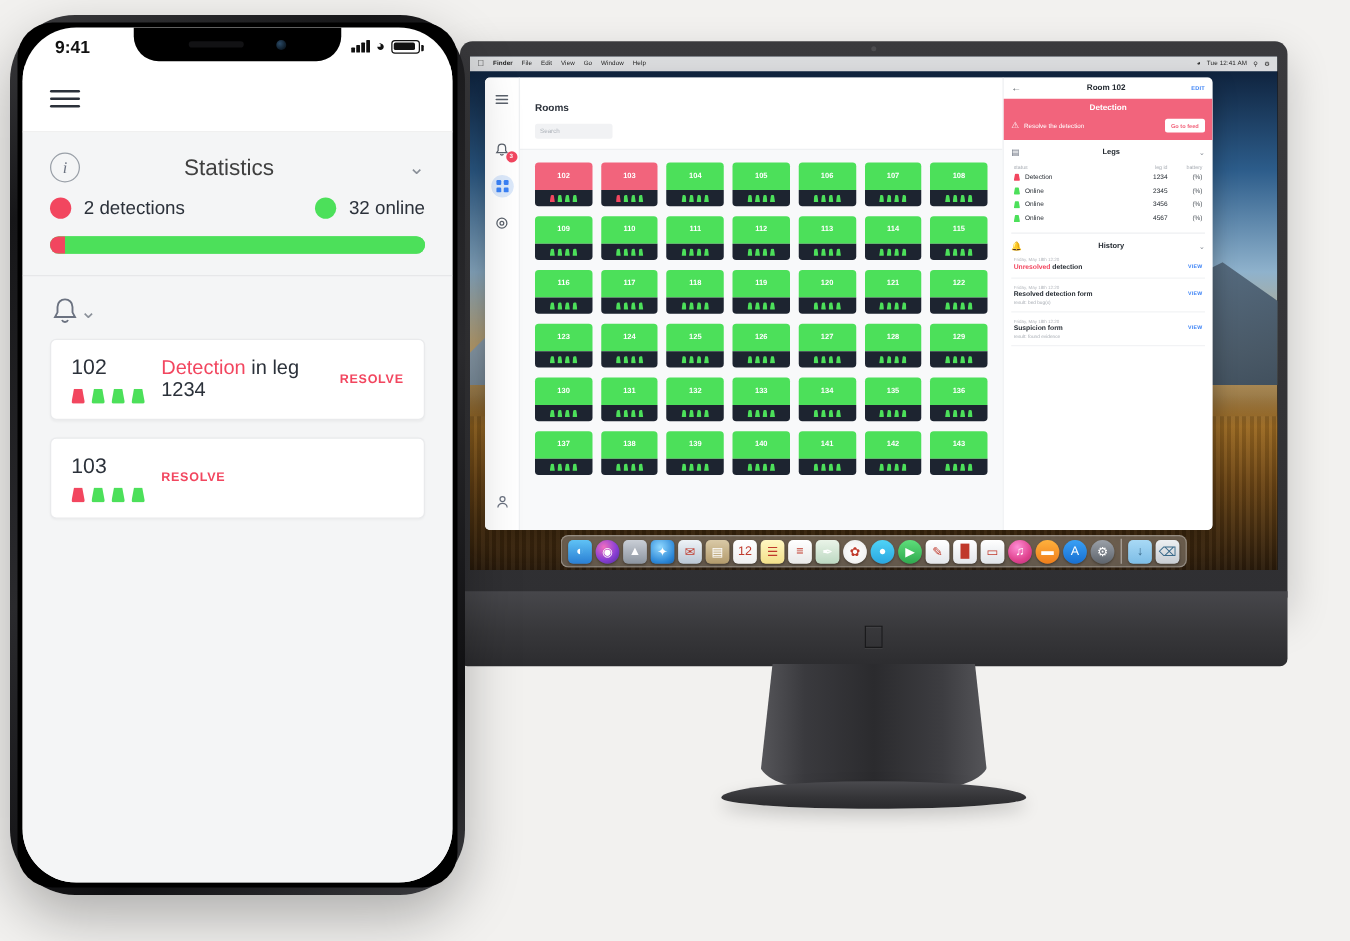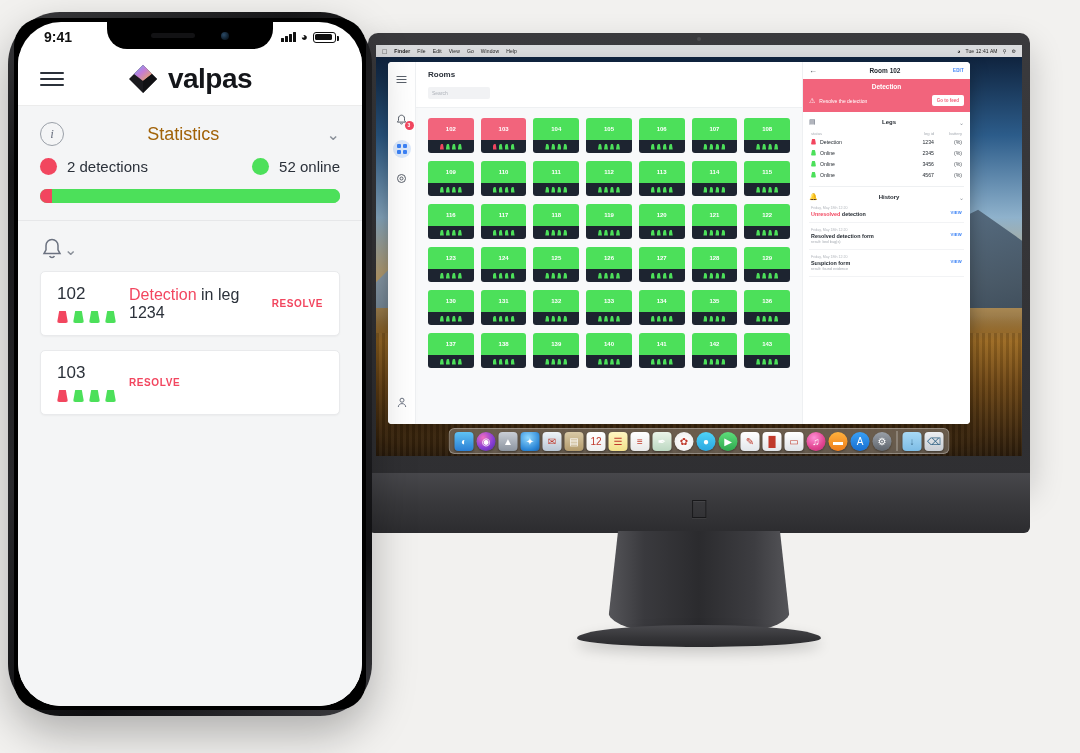--- a/index.html
+++ b/index.html
@@ -114,21 +114,21 @@
   .rail-ico svg { display:block; }
   .rail-ico.active { background:#dce9fb; border-radius:50%; width:18px; height:18px; color:#3b82f6; }
   .rail-badge {
     position:absolute; right:-5px; bottom:-3px; width:9px; height:9px; border-radius:50%;
     background:#f2465f; color:#fff; font-size:5px; line-height:9px; text-align:center; font-weight:bold;
   }
   .rail-bottom { position:absolute; bottom:12px; left:50%; transform:translateX(-50%); color:#6b7280; }
 
   .app-main { flex:1; display:flex; min-width:0; }
   .rooms-pane { flex:1; background:#fff; display:flex; flex-direction:column; min-width:0; }
-  .rooms-head { padding:8px 12px 0 12px; }
+  .rooms-head { padding:20px 12px 0 12px; }
   .rooms-title { font-size:8px; color:#2b313a; font-weight:bold; }
   .rooms-search {
     margin-top:8px; width:62px; height:12px; background:#f1f2f4; border-radius:2px;
     font-size:5px; color:#aeb3ba; display:flex; align-items:center; padding:0 4px;
   }
   .rooms-divider { margin-top:8px; height:1px; background:#eef0f2; }
   .rooms-grid {
     padding:10px 12px; display:grid; grid-template-columns: repeat(7, 1fr);
     gap:8px 7px; background:#f8f9fa; flex:1; align-content:start;
   }
@@ -237,21 +237,21 @@
   .brand-text { font-size:28px; font-weight:bold; color:#14161a; letter-spacing:-.5px; }
 
   .ph-body { flex:1; background:#f4f5f6; overflow:hidden; }
   .ph-sec-head { display:flex; align-items:center; padding:16px 22px 10px 22px; }
   .circ-i {
     width:24px; height:24px; border-radius:50%; border:1.6px solid #9aa0a8; color:#6b7280;
     font-size:13px; font-style:italic; display:flex; align-items:center; justify-content:center;
     font-family:"Liberation Serif", serif;
   }
   .bell-ico { width:24px; color:#6b7280; display:flex; align-items:center; justify-content:center; }
-  .ph-sec-title { flex:1; text-align:center; font-size:18px; color:#a16207; margin-left:-24px; }
+  .ph-sec-title { flex:1; text-align:center; font-size:18px; color:#404040; margin-left:-24px; }
   .chev { color:#8a9099; font-size:16px; }
 
   .stats-row { display:flex; align-items:flex-start; justify-content:space-between; padding:2px 22px 0 22px; }
   .stat { display:flex; align-items:center; gap:10px; font-size:15px; color:#2b313a; }
   .stat .dot { width:17px; height:17px; border-radius:50%; }
   .dot.red { background:#f2465f; } .dot.green { background:#4ce05a; }
 
   .bar-wrap { margin:14px 22px 0 22px; height:14px; border-radius:7px; background:#4ce05a;
      overflow:hidden; display:flex; }
   .bar-red { width:4%; background:#f2465f; }
@@ -933,55 +933,38 @@
               </span>
           </span>
         </div>
 
         <div class="ph-header">
           <span class="burger">
               <span></span>
               <span></span>
               <span></span>
             </span>
-          <span class="brand">
-            <span class="logo-diamond">
-              <svg width="30" height="30" viewBox="0 0 30 30">
-                <defs>
-                  <linearGradient id="vg" x1="0" y1="0" x2="1" y2="1">
-                    <stop offset="0%" stop-color="#6fa8ff"></stop>
-                    <stop offset="45%" stop-color="#c47bd6"></stop>
-                    <stop offset="100%" stop-color="#f0b24a"></stop>
-                  </linearGradient>
-                </defs>
-                <polygon points="15,1 29,15 15,29 1,15" fill="#1a1a1e"></polygon>
-                <polygon points="15,1 24,10 15,17 6,10" fill="url(#vg)"></polygon>
-                <polygon points="15,17 24,10 29,15 15,29" fill="#111114"></polygon>
-              </svg>
-            </span>
-            <span class="brand-text">valpas</span>
-          </span>
         </div>
 
         <div class="ph-body">
 
           <div class="ph-sec-head">
             <span class="circ-i">i</span>
             <span class="ph-sec-title">Statistics</span>
             <span class="chev">⌄</span>
           </div>
 
           <div class="stats-row">
             <span class="stat">
               <span class="dot red"></span>
               <span>2 detections</span>
             </span>
             <span class="stat">
               <span class="dot green"></span>
-              <span>52 online</span>
+              <span>32 online</span>
             </span>
           </div>
 
           <div class="bar-wrap">
             <span class="bar-red"></span>
             <span class="bar-green"></span>
           </div>
 
           <div class="feed-divider"></div>
 

